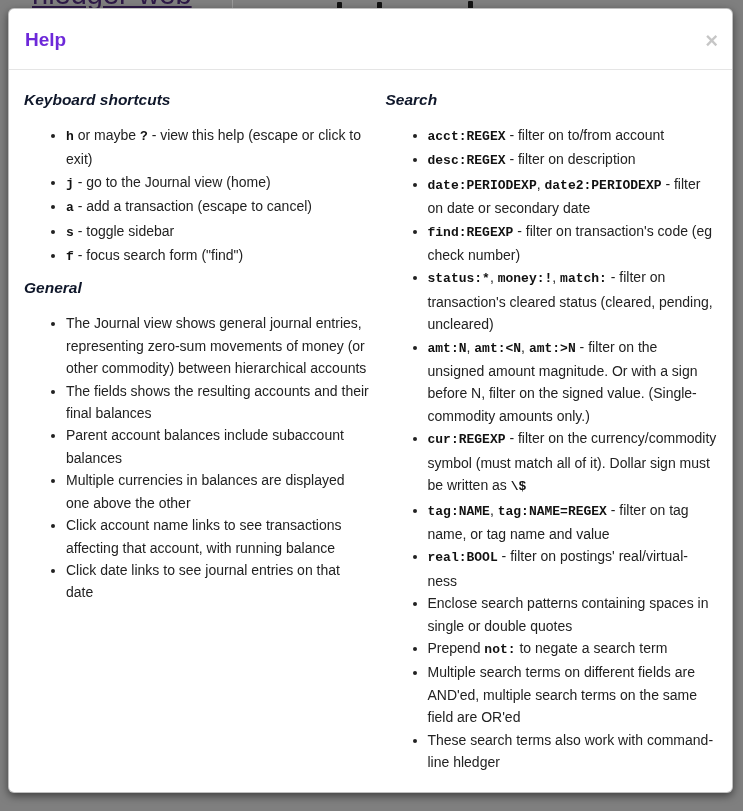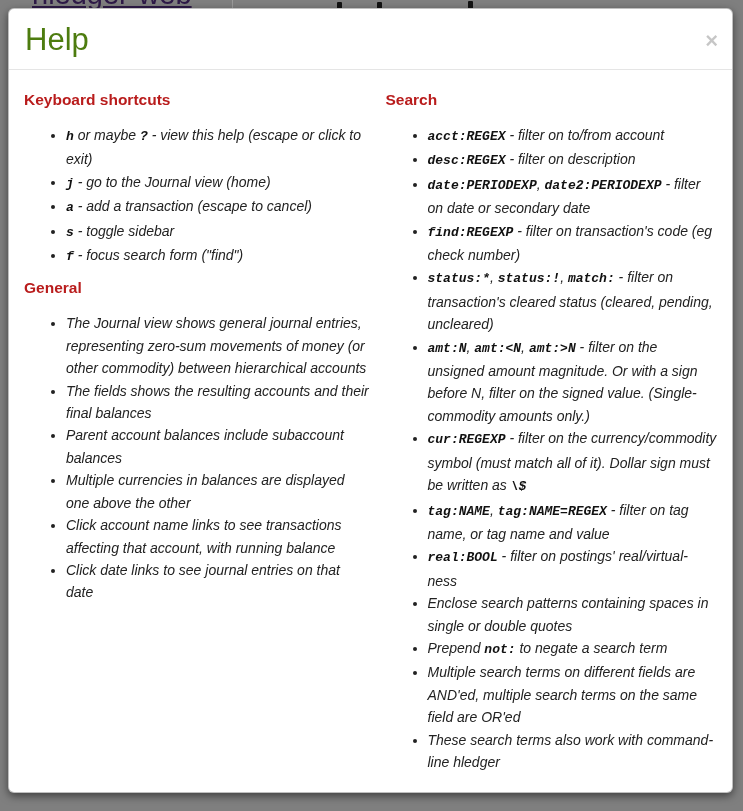--- a/index.html
+++ b/index.html
@@ -25,41 +25,41 @@
   .modal{
     position:absolute;left:8px;top:8px;width:725px;height:785px;
     background:#fff;border:1px solid rgba(0,0,0,.25);border-radius:6px;
     box-shadow:0 3px 9px rgba(0,0,0,.5);
     box-sizing:border-box;color:#333;
   }
   .modal-header{
     padding:16px 16px 15px;border-bottom:1px solid #e5e5e5;position:relative;
   }
   .modal-title{
-    margin:0;font-size:31px;line-height:29px;font-weight:400;color:#4d7c0f;
+    margin:0;font-size:19px;line-height:29px;font-weight:700;color:#6d28d9;
   }
   .close-btn{
     position:absolute;top:21px;right:14px;background:none;border:0;padding:0;
     font-size:22px;line-height:1;font-weight:700;color:#000;opacity:.22;cursor:pointer;
     font-family:"Liberation Sans","DejaVu Sans",sans-serif;
   }
   .modal-body{
     padding:16px 15px;display:flex;box-sizing:border-box;
   }
   .col{width:50%;box-sizing:border-box;}
   .col-right{padding-left:15px;}
   .sec-heading{
-    font-size:15.5px;font-weight:700;color:#b91c1c;margin:4px 0 0;line-height:19px;
+    font-size:15.5px;font-weight:700;color:#0f172a;margin:4px 0 0;line-height:19px;font-style:italic;
   }
   .sec-heading.gap{}
   ul.help-list{
     margin:15px 0 10px;padding:0 0 0 42px;
     font-size:14px;line-height:22.4px;color:#222;
   }
-  ul.help-list li{margin:0;padding:0;font-style:italic;}
+  ul.help-list li{margin:0;padding:0;}
   ul.help-list code{
     font-family:"Liberation Mono","DejaVu Sans Mono",monospace;
     font-weight:700;font-size:13px;color:#111;background:none;
   }
 </style>
 </head>
 <body>
 
 <div class="bg-strip">
   <span class="bg-brand">hledger-web</span>
@@ -99,21 +99,21 @@
       </section>
     </div>
     <div class="col col-right">
       <section>
         <h2 class="sec-heading">Search</h2>
         <ul class="help-list">
             <li><code>acct:REGEX</code> - filter on to/from account</li>
             <li><code>desc:REGEX</code> - filter on description</li>
             <li><code>date:PERIODEXP</code>, <code>date2:PERIODEXP</code> - filter on date or secondary date</li>
             <li><code>find:REGEXP</code> - filter on transaction's code (eg check number)</li>
-            <li><code>status:*</code>, <code>status:!</code>, <code>match:</code> - filter on transaction's cleared status (cleared, pending, uncleared)</li>
+            <li><code>status:*</code>, <code>money:!</code>, <code>match:</code> - filter on transaction's cleared status (cleared, pending, uncleared)</li>
             <li><code>amt:N</code>, <code>amt:&lt;N</code>, <code>amt:&gt;N</code> - filter on the unsigned amount magnitude. Or with a sign before N, filter on the signed value. (Single-commodity amounts only.)</li>
             <li><code>cur:REGEXP</code> - filter on the currency/commodity symbol (must match all of it). Dollar sign must be written as <code>\$</code></li>
             <li><code>tag:NAME</code>, <code>tag:NAME=REGEX</code> - filter on tag name, or tag name and value</li>
             <li><code>real:BOOL</code> - filter on postings' real/virtual-ness</li>
             <li>Enclose search patterns containing spaces in single or double quotes</li>
             <li>Prepend <code>not:</code> to negate a search term</li>
             <li>Multiple search terms on different fields are AND'ed, multiple search terms on the same field are OR'ed</li>
             <li>These search terms also work with command-line hledger</li>
           </ul>
       </section>

